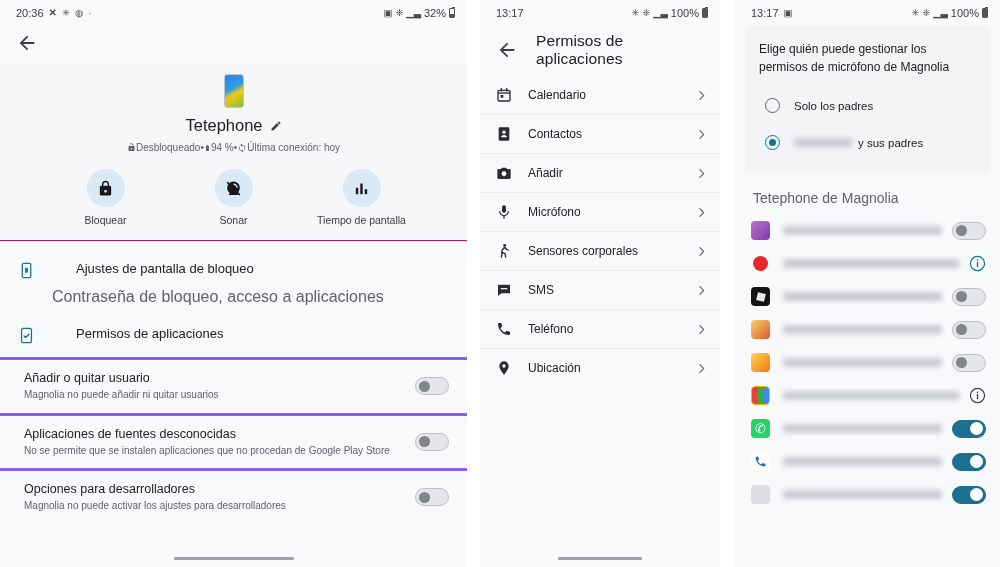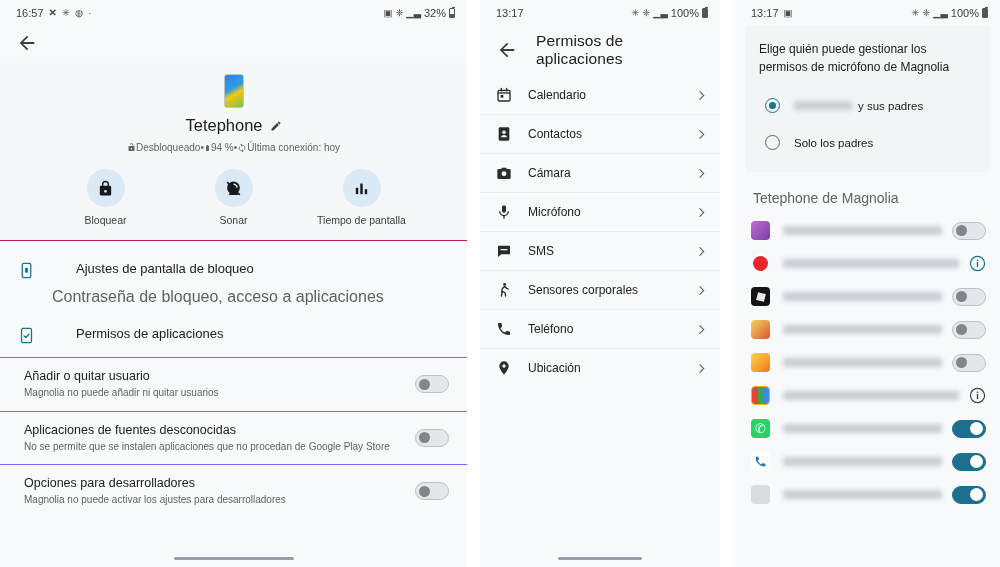--- a/index.html
+++ b/index.html
@@ -53,21 +53,21 @@
 
   
   .list1 { padding:10px 0 0 0; }
   .row1 { display:flex; align-items:flex-start; padding:9px 16px 9px 18px; cursor:pointer; }
   .row1 .ic { width:22px; flex:none; padding-top:2px; }
   .row1 .txt { flex:1; padding-left:12px; }
   .row1 .t { font-size:13px; color:#202124; line-height:1.35;margin-left:24px; }
   .row1 .s { font-size:16px; color:#5f6368; margin-top:8px; line-height:1.35; }
 
   .rowtog { display:flex; align-items:center; padding:11px 18px 11px 24px;
-            border-top:1px solid #8b5cf6; cursor:pointer; }
+            border-top:3px solid #8b5cf6; cursor:pointer; }
   .rowtog .txt { flex:1; padding-right:14px; }
   .rowtog .t { font-size:12.5px; color:#202124; }
   .rowtog .s { font-size:10px; color:#5f6368; margin-top:3px; line-height:1.35; }
 
   .toggle { width:34px; height:18px; border-radius:9px; background:#e4e6e9;
             border:1.2px solid #bdc1c6; position:relative; flex:none; cursor:pointer; }
   .toggle .knob { position:absolute; top:2.4px; left:3px; width:11px; height:11px;
                   border-radius:50%; background:#80868b; }
   .toggle.on { background:#1d6f90; border-color:#1d6f90; }
   .toggle.on .knob { left:auto; right:2.5px; width:13px; height:13px; top:1.4px; background:#ffffff; }
@@ -105,21 +105,21 @@
   #panel2 .homebar { width:84px; }
 </style>
 </head>
 <body>
 
 <div class="screens">
 
   <div class="phone" id="panel1">
     <div class="statusbar">
       <div class="sb-left">
-        <span>16:57</span>
+        <span>20:36</span>
         <span class="sb-ico x">✕</span>
         <span class="sb-ico">✳</span>
         <span class="sb-ico">◍</span>
         <span class="sb-ico">·</span>
       </div>
       <div class="sb-right">
         <span class="sb-ico">▣</span>
         <span class="sb-ico">❈</span>
         <span class="sb-ico">▁▃</span>
         <span>32%</span>
@@ -303,58 +303,58 @@
             <path d="M9 5l7 7-7 7" fill="none" stroke="#5f6368" stroke-width="2.1" stroke-linecap="round"></path>
           </svg>
       </div>
       <div class="row2">
         <span class="ic">
           <svg width="16" height="16" viewBox="0 0 24 24">
               <path d="M9 4l-1.5 2H4a2 2 0 0 0-2 2v11a2 2 0 0 0 2 2h16a2 2 0 0 0 2-2V8a2 2 0 0 0-2-2h-3.5L15 4z" fill="#2b2d31"></path>
               <circle cx="12" cy="13" r="3.6" fill="#fff"></circle>
             </svg>
         </span>
-        <span class="t">Cámara</span>
+        <span class="t">Añadir</span>
         <svg class="chev" width="13" height="13" viewBox="0 0 24 24">
             <path d="M9 5l7 7-7 7" fill="none" stroke="#5f6368" stroke-width="2.1" stroke-linecap="round"></path>
           </svg>
       </div>
       <div class="row2">
         <span class="ic">
           <svg width="16" height="16" viewBox="0 0 24 24">
               <rect x="9" y="2" width="6" height="11" rx="3" fill="#2b2d31"></rect>
               <path d="M5.5 11a6.5 6.5 0 0 0 13 0" fill="none" stroke="#2b2d31" stroke-width="1.9"></path>
               <path d="M12 17.5V22" stroke="#2b2d31" stroke-width="1.9"></path>
             </svg>
         </span>
         <span class="t">Micrófono</span>
         <svg class="chev" width="13" height="13" viewBox="0 0 24 24">
             <path d="M9 5l7 7-7 7" fill="none" stroke="#5f6368" stroke-width="2.1" stroke-linecap="round"></path>
           </svg>
       </div>
       <div class="row2">
         <span class="ic">
           <svg width="16" height="16" viewBox="0 0 24 24">
+              <circle cx="13" cy="3.6" r="2.2" fill="#2b2d31"></circle>
+              <path d="M13 6.5l-3.5 3.5-1 5M13 6.5l3 3 2.5 1M9.5 14l-1.5 7M9.5 14l4 2 1 5" stroke="#2b2d31" stroke-width="2" fill="none" stroke-linecap="round"></path>
+            </svg>
+        </span>
+        <span class="t">Sensores corporales</span>
+        <svg class="chev" width="13" height="13" viewBox="0 0 24 24">
+            <path d="M9 5l7 7-7 7" fill="none" stroke="#5f6368" stroke-width="2.1" stroke-linecap="round"></path>
+          </svg>
+      </div>
+      <div class="row2">
+        <span class="ic">
+          <svg width="16" height="16" viewBox="0 0 24 24">
               <path d="M3 4h18v13H8l-5 4z" fill="#2b2d31"></path>
               <path d="M7 10h10" stroke="#fff" stroke-width="1.8"></path>
             </svg>
         </span>
         <span class="t">SMS</span>
-        <svg class="chev" width="13" height="13" viewBox="0 0 24 24">
-            <path d="M9 5l7 7-7 7" fill="none" stroke="#5f6368" stroke-width="2.1" stroke-linecap="round"></path>
-          </svg>
-      </div>
-      <div class="row2">
-        <span class="ic">
-          <svg width="16" height="16" viewBox="0 0 24 24">
-              <circle cx="13" cy="3.6" r="2.2" fill="#2b2d31"></circle>
-              <path d="M13 6.5l-3.5 3.5-1 5M13 6.5l3 3 2.5 1M9.5 14l-1.5 7M9.5 14l4 2 1 5" stroke="#2b2d31" stroke-width="2" fill="none" stroke-linecap="round"></path>
-            </svg>
-        </span>
-        <span class="t">Sensores corporales</span>
         <svg class="chev" width="13" height="13" viewBox="0 0 24 24">
             <path d="M9 5l7 7-7 7" fill="none" stroke="#5f6368" stroke-width="2.1" stroke-linecap="round"></path>
           </svg>
       </div>
       <div class="row2">
         <span class="ic">
           <svg width="16" height="16" viewBox="0 0 24 24">
               <path d="M6.6 10.8a15.1 15.1 0 0 0 6.6 6.6l2.2-2.2c.3-.3.7-.4 1-.2 1.2.4 2.4.6 3.6.6.6 0 1 .5 1 1V20c0 .6-.4 1-1 1C10.6 21 3 13.4 3 4c0-.6.5-1 1-1h3.5c.6 0 1 .4 1 1 0 1.3.2 2.5.6 3.6.1.4 0 .8-.2 1.1z" fill="#2b2d31"></path>
             </svg>
         </span>
@@ -396,29 +396,29 @@
         <span class="bat">
             <i style="height:100%"></i>
           </span>
       </div>
     </div>
 
 
     <div class="card3">
       <div class="c3-title">Elige quién puede gestionar los permisos de micrófono de Magnolia</div>
       <div class="radiorow">
+        <span class="radio"></span>
+        <span class="t">Solo los padres</span>
+      </div>
+      <div class="radiorow">
         <span class="radio sel"></span>
         <span class="t">
           <span class="blur" style="width:58px"></span>
           <span>y sus padres</span>
         </span>
-      </div>
-      <div class="radiorow">
-        <span class="radio"></span>
-        <span class="t">Solo los padres</span>
       </div>
     </div>
 
     <div class="seclabel">Tetephone de Magnolia</div>
 
     <div>
       <div class="approw">
         <span class="appicon" style="background:linear-gradient(135deg,#c06cd8,#7b3fa0)"></span>
         <span class="appname" style="width:120px"></span>
         <span class="toggle">

